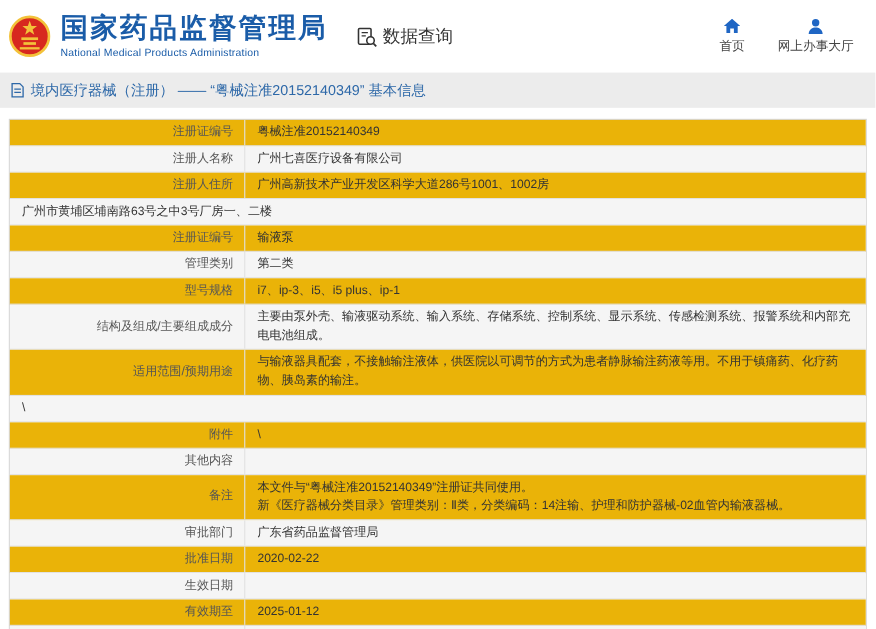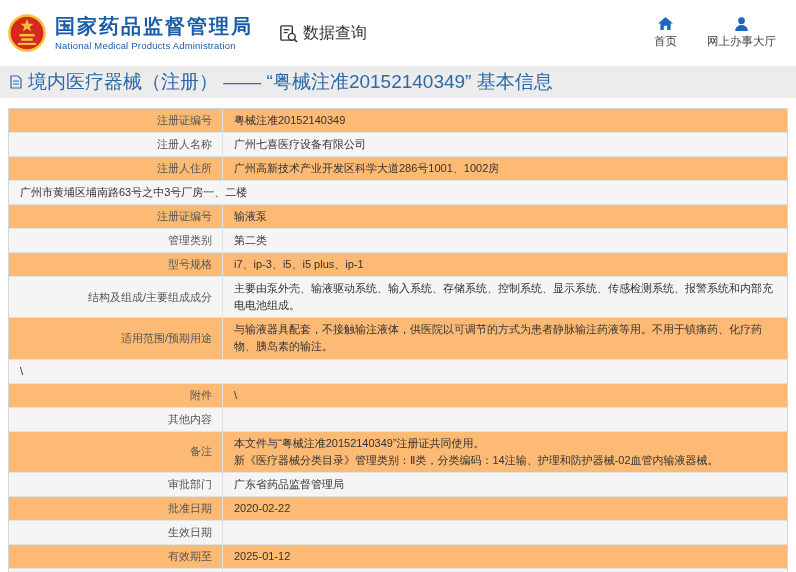--- a/index.html
+++ b/index.html
@@ -2,34 +2,34 @@
 <html><head>
 <meta charset="utf-8">
 <style>
   * { margin:0; padding:0; box-sizing:border-box; }
   html,body { width:796px; height:572px; background:#fff; overflow:hidden;
     font-family:"Liberation Sans","DejaVu Sans",sans-serif; }
 
   
   .site-header { height:66px; display:flex; align-items:center; padding:0 14px 0 8px; background:#fff; }
   .brand { display:flex; align-items:center; gap:9px; }
-  .brand-text .title-cn { font-size:20px; font-weight:bold; color:#1a5ca8; letter-spacing:2px; line-height:1.15; }
+  .brand-text .title-cn { font-size:25px; font-weight:bold; color:#1a5ca8; letter-spacing:2px; line-height:1.15; }
   .brand-text .title-en { font-size:9.5px; color:#1a5ca8; margin-top:2px; letter-spacing:0.2px; }
   .data-query { display:flex; align-items:center; gap:5px; margin-left:26px; font-size:16px; color:#333; cursor:pointer; }
   .top-nav { margin-left:auto; display:flex; gap:30px; padding-right:6px; }
   .nav-item { display:flex; flex-direction:column; align-items:center; gap:3px; font-size:11.5px; color:#444;
     text-decoration:none; cursor:pointer; }
 
   
   .breadcrumb-bar { height:32px; background:#ececec; display:flex; align-items:center; gap:6px;
-    padding:0 10px; font-size:19px; color:#2d68a8; }
+    padding:0 10px; font-size:13px; color:#2d68a8; }
 
   
   .info-table { margin:10px 8px 0 8px; border:1px solid #d5d5d5; }
-  .row { display:flex; border-bottom:1px solid #e2e2e2; min-height:22px; background:#fdba74; }
+  .row { display:flex; border-bottom:1px solid #e2e2e2; min-height:22px; background:#eab308; }
   .row:last-child { border-bottom:none; }
   .row:nth-child(even) { background:#f5f5f5; }
   .cell { font-size:11px; line-height:1.55; }
   .cell.label { width:214px; border-right:1px solid #e2e2e2; color:#555;
     display:flex; align-items:center; justify-content:flex-end; gap:4px;
     text-align:right; padding:3px 10px; flex-shrink:0; }
   .cell.value { flex:1; color:#333; display:flex; flex-direction:column; justify-content:center;
     align-items:flex-start; padding:3px 6px 3px 11px; }
   .cell.value .line { display:block;text-align:right; }
   .icon { display:inline-flex; flex-shrink:0; }

